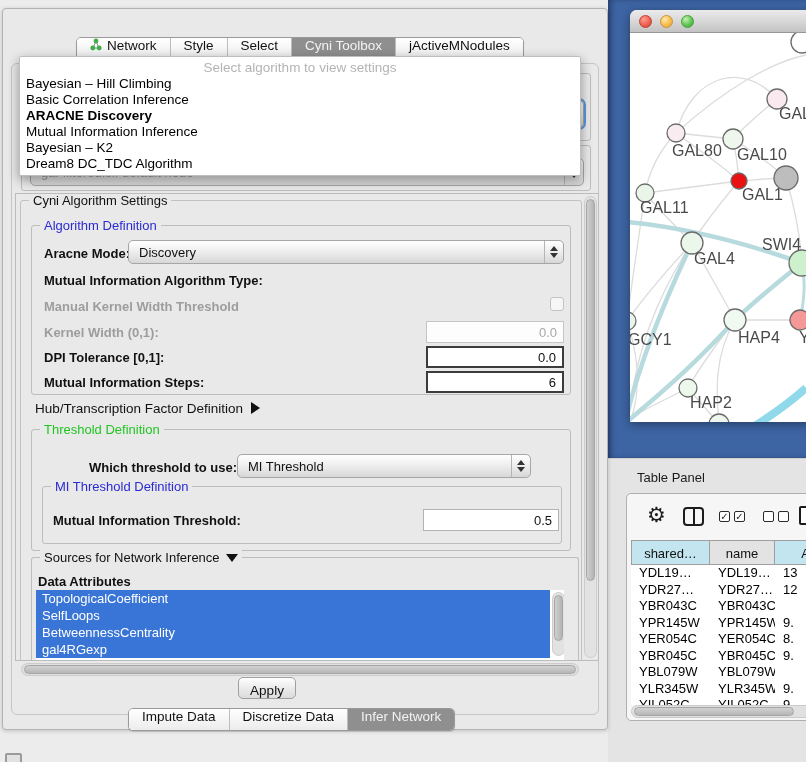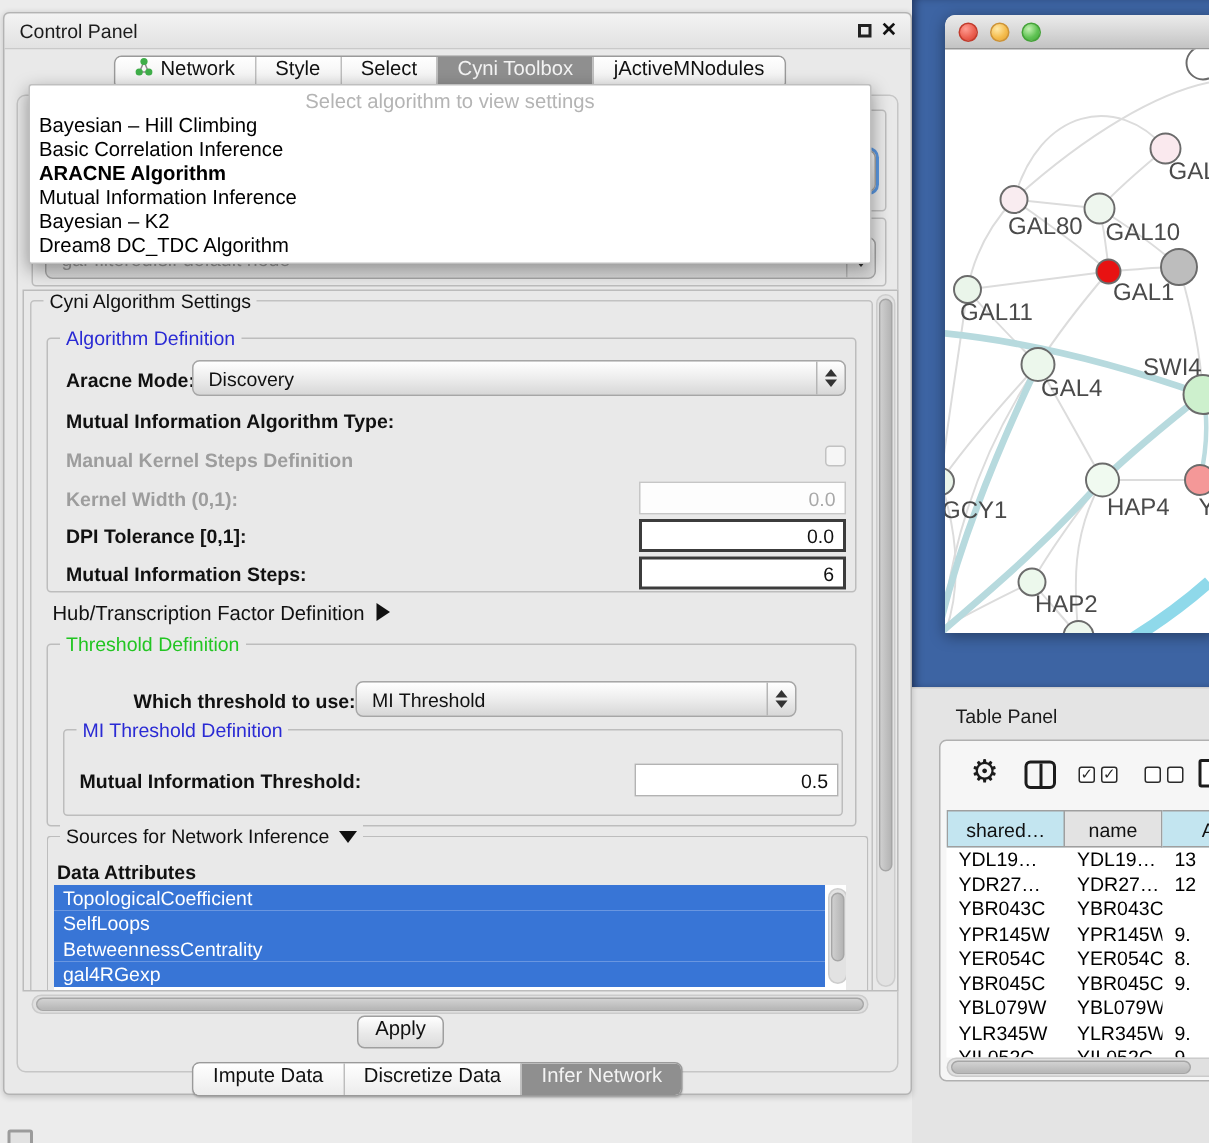--- a/index.html
+++ b/index.html
@@ -66,21 +66,21 @@
 
   .hub-tri{display:inline-block;width:0;height:0;border-top:6px solid transparent;border-bottom:6px solid transparent;
     border-left:9px solid #111;margin-left:8px;vertical-align:-1px;}
   .down-tri{display:inline-block;width:0;height:0;border-left:6px solid transparent;border-right:6px solid transparent;
     border-top:8px solid #111;margin-left:6px;}
 
   .attr-list{position:absolute;background:#fff;overflow:hidden;}
   .attr-item{height:17px;line-height:17px;padding-left:6px;margin-right:14px;font-size:13px;color:#fff;background:#3875d6;white-space:nowrap;}
 
   .btn{position:absolute;border:1px solid #9f9f9f;border-radius:5px;background:linear-gradient(#ffffff,#e9e9e9 55%,#dcdcdc);
-    font-size:13.5px;color:#111;display:flex;align-items:flex-start;justify-content:center;}
+    font-size:13.5px;color:#111;display:flex;align-items:flex-end;justify-content:center;}
 
   
   .desktop{position:absolute;left:608px;top:0;width:198px;height:458px;background:#3d64a3;
     box-shadow:inset 4px 0 6px -2px rgba(0,0,20,.45);}
   .netwin{position:absolute;left:630px;top:10px;width:180px;height:412px;border-radius:7px 0 0 0;overflow:hidden;
     background:#fff;box-shadow:0 2px 10px rgba(0,0,0,.4);}
   .netbar{position:absolute;left:0;top:0;right:0;height:23px;
     background:linear-gradient(#ebebeb,#d6d6d6 55%,#c3c3c3);border-bottom:1px solid #979797;display:flex;align-items:center;padding-left:9px;gap:8px;}
   .tl{width:13px;height:13px;border-radius:50%;}
   .tl.red{background:radial-gradient(circle at 35% 30%,#ff9d92,#ec6253 55%,#d33d2e);border:1px solid #c23b2c;}
@@ -245,25 +245,20 @@
             </div>
           </div>
       </div>
       <div class="hsb" style="left:4px;top:211px;width:200px;">
         <div class="thumb" style="left:2px;width:160px;"></div>
       </div>
     </div>
   </div>
 
   <div class="cpanel">
-    <div class="cp-header">
-      <span class="cp-title">Control Panel</span>
-      <span class="float-ic"></span>
-      <span class="close-ic">✕</span>
-    </div>
 
     <div class="seg" style="left:73px;top:28px;">
         <div class="tab">
           <span class="net-ic">
             <svg width="12" height="13">
               <line x1="3" y1="10" x2="6" y2="3" stroke="#8a8a8a"></line>
               <line x1="9" y1="10" x2="6" y2="3" stroke="#8a8a8a"></line>
               <line x1="3" y1="10" x2="9" y2="10" stroke="#8a8a8a"></line>
               <circle cx="6" cy="3" r="2.4" fill="#3fae49"></circle>
               <circle cx="2.8" cy="10" r="2.4" fill="#3fae49"></circle>
@@ -304,21 +299,21 @@
             <span class="tri-dn"></span>
           </span>
       </div>
     </div>
 
     <div class="popup">
       <div class="prompt">Select algorithm to view settings</div>
       <div>
           <div class="item">Bayesian – Hill Climbing</div>
           <div class="item">Basic Correlation Inference</div>
-          <div class="item bold">ARACNE Algorithm</div>
+          <div class="item bold">ARACNE Discovery</div>
           <div class="item">Mutual Information Inference</div>
           <div class="item">Bayesian – K2</div>
           <div class="item">Dream8 DC_TDC Algorithm</div>
         </div>
     </div>
 
     <div class="scrollpane">
       <div class="group" style="left:4px;top:6px;width:562px;height:470px;border-color:#c2c2c2;">
         <span class="gtitle">Cyni Algorithm Settings</span>
 
@@ -329,21 +324,21 @@
           <div class="combo" style="left:96px;top:14px;width:436px;height:24px;">
             <span class="val">Discovery</span>
             <span class="stepper">
                 <span class="tri-up"></span>
                 <span class="tri-dn"></span>
               </span>
           </div>
 
           <span class="lbl b" style="left:12px;top:47px;">Mutual Information Algorithm Type:</span>
 
-          <span class="lbl dis" style="left:12px;top:73px;">Manual Kernel Steps Definition</span>
+          <span class="lbl dis" style="left:12px;top:73px;">Manual Kernel Width Threshold</span>
           <span class="cbx" style="left:518px;top:71px;"></span>
 
           <span class="lbl dis" style="left:12px;top:99px;">Kernel Width (0,1):</span>
           <div class="field dis" style="left:394px;top:95px;width:138px;height:22px;">
             <span>0.0</span>
           </div>
 
           <span class="lbl b" style="left:12px;top:124px;">DPI Tolerance [0,1]:</span>
           <div class="field focus" style="left:394px;top:120px;width:138px;height:22px;">
             <span>0.0</span>

